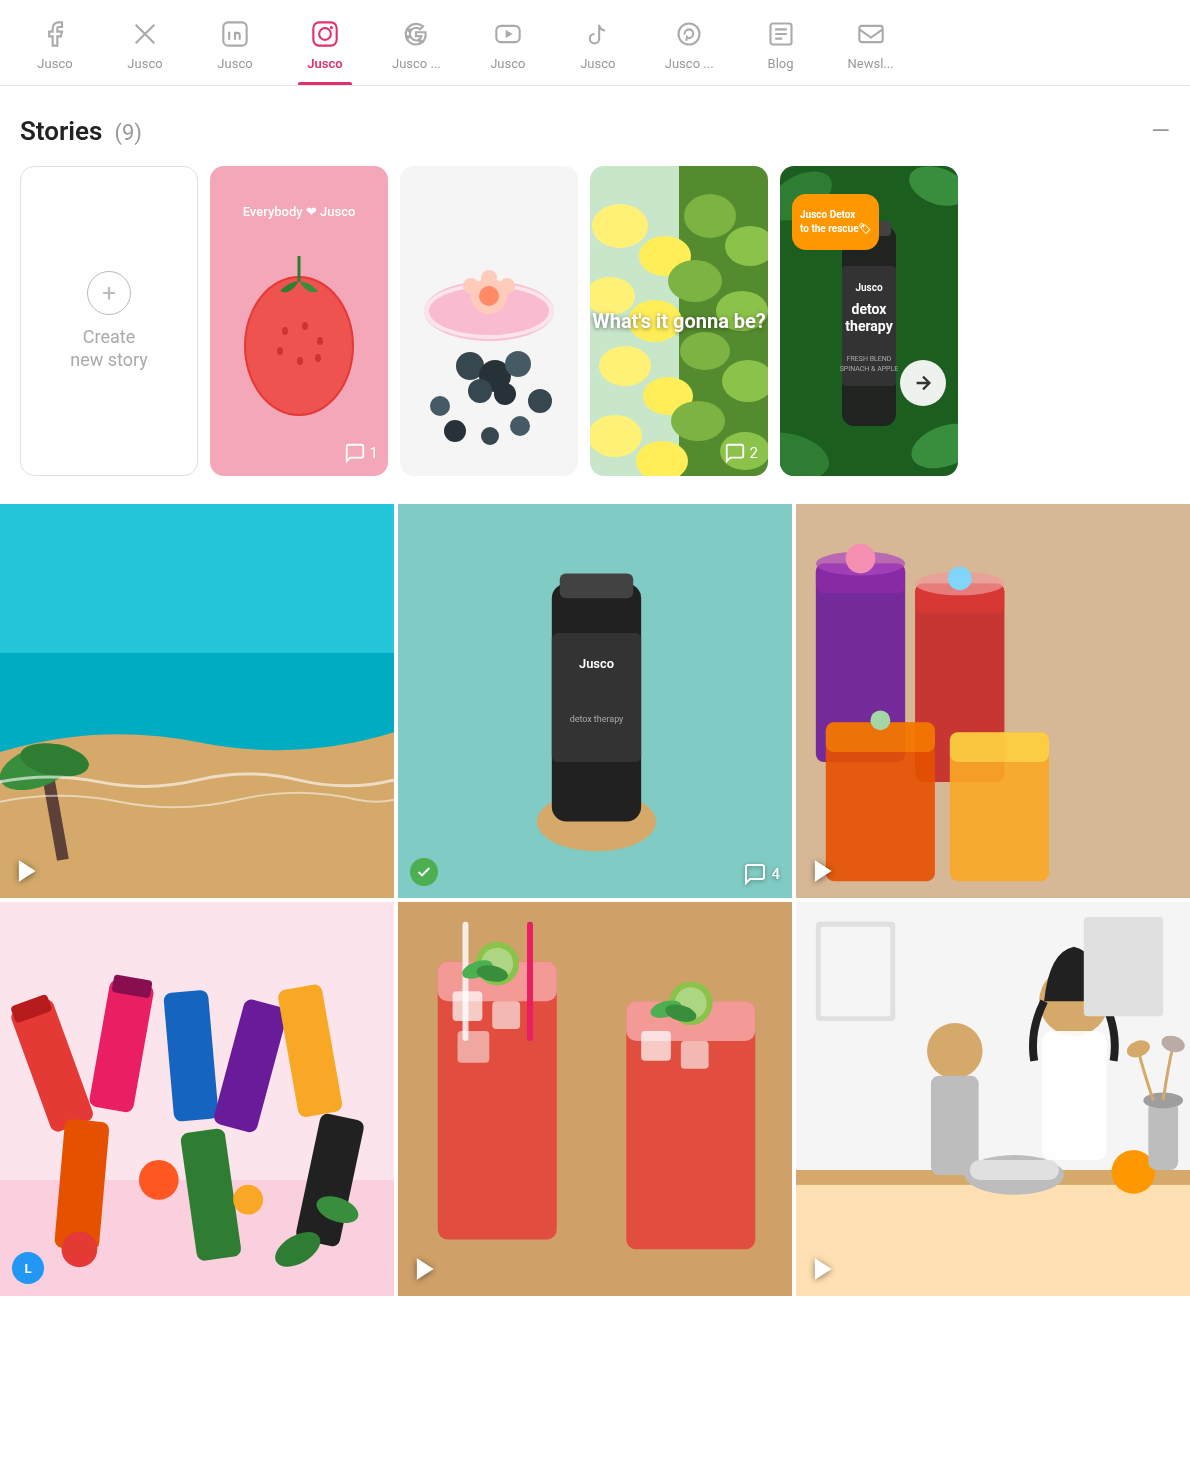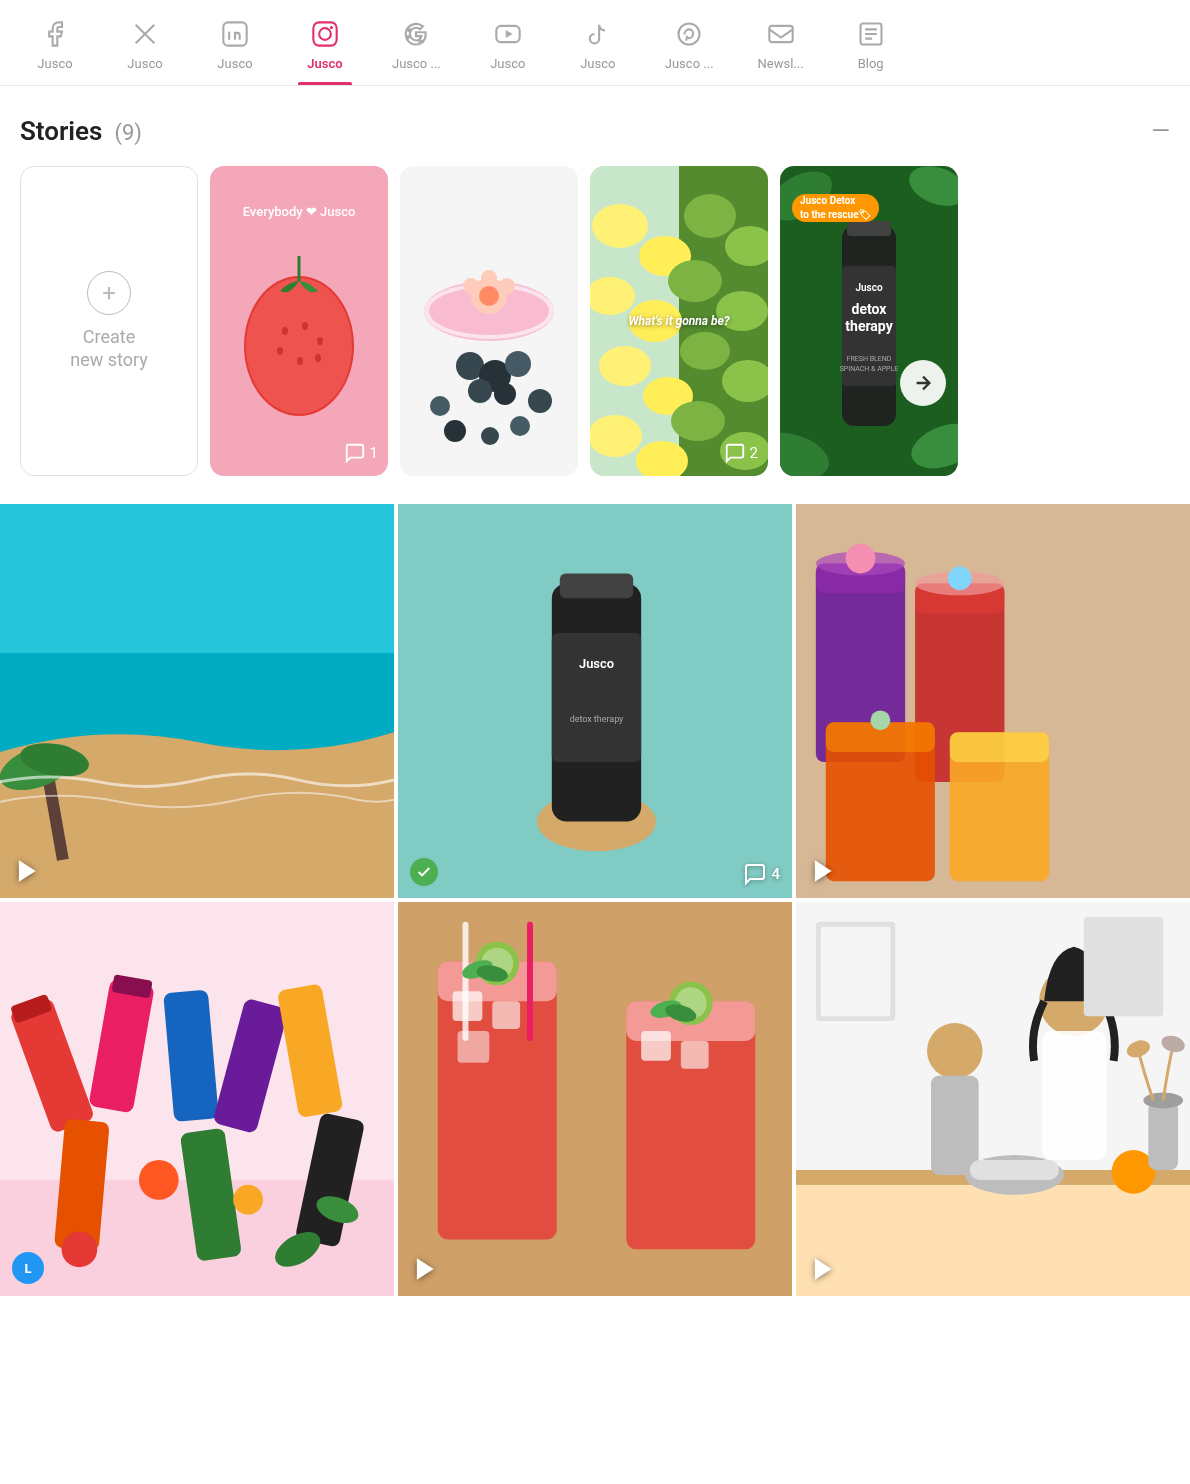--- a/index.html
+++ b/index.html
@@ -331,35 +331,35 @@
         <circle cx="12" cy="12" r="9"></circle>
         <path d="M8 12.5c0-2.5 2-4.5 4-4.5s3.5 1.5 3.5 3.5-1.5 4-3.5 4c-.7 0-1.3-.3-1.7-.8l-.8 3"></path>
       </svg>
     </div>
     <span>Jusco ...</span>
   </div>
 
   <div class="nav-tab">
     <div class="nav-tab-icon">
       <svg viewBox="0 0 24 24" fill="none" stroke="#aaa" stroke-width="1.8">
+        <rect x="3" y="3" width="18" height="18" rx="2"></rect>
+        <path d="M7 8h10M7 12h10M7 16h6"></path>
+      </svg>
+    </div>
+    <span>Blog</span>
+  </div>
+
+  <div class="nav-tab">
+    <div class="nav-tab-icon">
+      <svg viewBox="0 0 24 24" fill="none" stroke="#aaa" stroke-width="1.8">
         <rect x="2" y="5" width="20" height="14" rx="2"></rect>
         <path d="M2 8l10 7 10-7"></path>
       </svg>
     </div>
     <span>Newsl...</span>
-  </div>
-
-  <div class="nav-tab">
-    <div class="nav-tab-icon">
-      <svg viewBox="0 0 24 24" fill="none" stroke="#aaa" stroke-width="1.8">
-        <rect x="3" y="3" width="18" height="18" rx="2"></rect>
-        <path d="M7 8h10M7 12h10M7 16h6"></path>
-      </svg>
-    </div>
-    <span>Blog</span>
   </div>
 
 </nav>
 
 <section class="stories-section">
   <div class="stories-header">
     <div>
       <span class="stories-title">Stories</span>
       <span class="stories-count">(9)</span>
     </div>
@@ -447,21 +447,21 @@
 
         <ellipse cx="120" cy="50" rx="26" ry="22" fill="#7cb342"></ellipse>
         <ellipse cx="160" cy="80" rx="25" ry="20" fill="#8bc34a"></ellipse>
         <ellipse cx="105" cy="115" rx="27" ry="21" fill="#7cb342"></ellipse>
         <ellipse cx="152" cy="145" rx="26" ry="20" fill="#8bc34a"></ellipse>
         <ellipse cx="115" cy="185" rx="25" ry="19" fill="#7cb342"></ellipse>
         <ellipse cx="158" cy="215" rx="26" ry="21" fill="#8bc34a"></ellipse>
         <ellipse cx="108" cy="255" rx="27" ry="20" fill="#7cb342"></ellipse>
         <ellipse cx="155" cy="285" rx="25" ry="19" fill="#8bc34a"></ellipse>
       </svg>
-      <div class="story4-text" style="position:absolute;top:50%;left:50%;transform:translate(-50%,-50%);color:#fff;font-size:12px;font-weight:700;text-shadow:0 1px 4px rgba(0,0,0,0.5);text-align:right;font-style:italic;">What's it gonna be?</div>
+      <div class="story4-text" style="position:absolute;top:50%;left:50%;transform:translate(-50%,-50%);color:#fff;font-size:20px;font-weight:700;text-shadow:0 1px 4px rgba(0,0,0,0.5);text-align:right;">What's it gonna be?</div>
       <div class="story-badge">
         <svg viewBox="0 0 24 24" fill="none" stroke="white" stroke-width="2">
             <path d="M21 15a2 2 0 0 1-2 2H7l-4 4V5a2 2 0 0 1 2-2h14a2 2 0 0 1 2 2z"></path>
           </svg>
         <span>2</span>
       </div>
     </div>
 
     <div class="story-card">
       <svg class="placeholder-img" viewBox="0 0 178 310" xmlns="http://www.w3.org/2000/svg">
@@ -480,21 +480,21 @@
 
         <text x="89" y="125" text-anchor="middle" fill="white" font-size="10" font-weight="600">Jusco</text>
 
         <text x="89" y="148" text-anchor="middle" fill="white" font-size="14" font-weight="700">detox</text>
         <text x="89" y="165" text-anchor="middle" fill="white" font-size="14" font-weight="700">therapy</text>
 
         <text x="89" y="195" text-anchor="middle" fill="#aaa" font-size="7">FRESH BLEND</text>
         <text x="89" y="205" text-anchor="middle" fill="#aaa" font-size="7">SPINACH &amp; APPLE</text>
       </svg>
 
-      <div style="position:absolute;top:28px;left:12px;background:#ff9800;color:#fff;font-size:10px;font-weight:700;padding:0 8px;border-radius:14px;line-height:1.4;">Jusco Detox<br>to the rescue🏷</div>
+      <div style="position:absolute;top:28px;left:12px;background:#ff9800;color:#fff;font-size:10px;font-weight:700;padding:14px 8px;border-radius:14px;line-height:1.4;">Jusco Detox<br>to the rescue🏷</div>
 
       <div style="position:absolute;bottom:70px;right:12px;width:46px;height:46px;border-radius:50%;background:rgba(255,255,255,0.92);display:flex;align-items:center;justify-content:center;">
         <svg width="22" height="22" viewBox="0 0 24 24" fill="none" stroke="#333" stroke-width="2.5">
             <path d="M5 12h14M12 5l7 7-7 7"></path>
           </svg>
       </div>
     </div>
 
   </div>
 </section>

